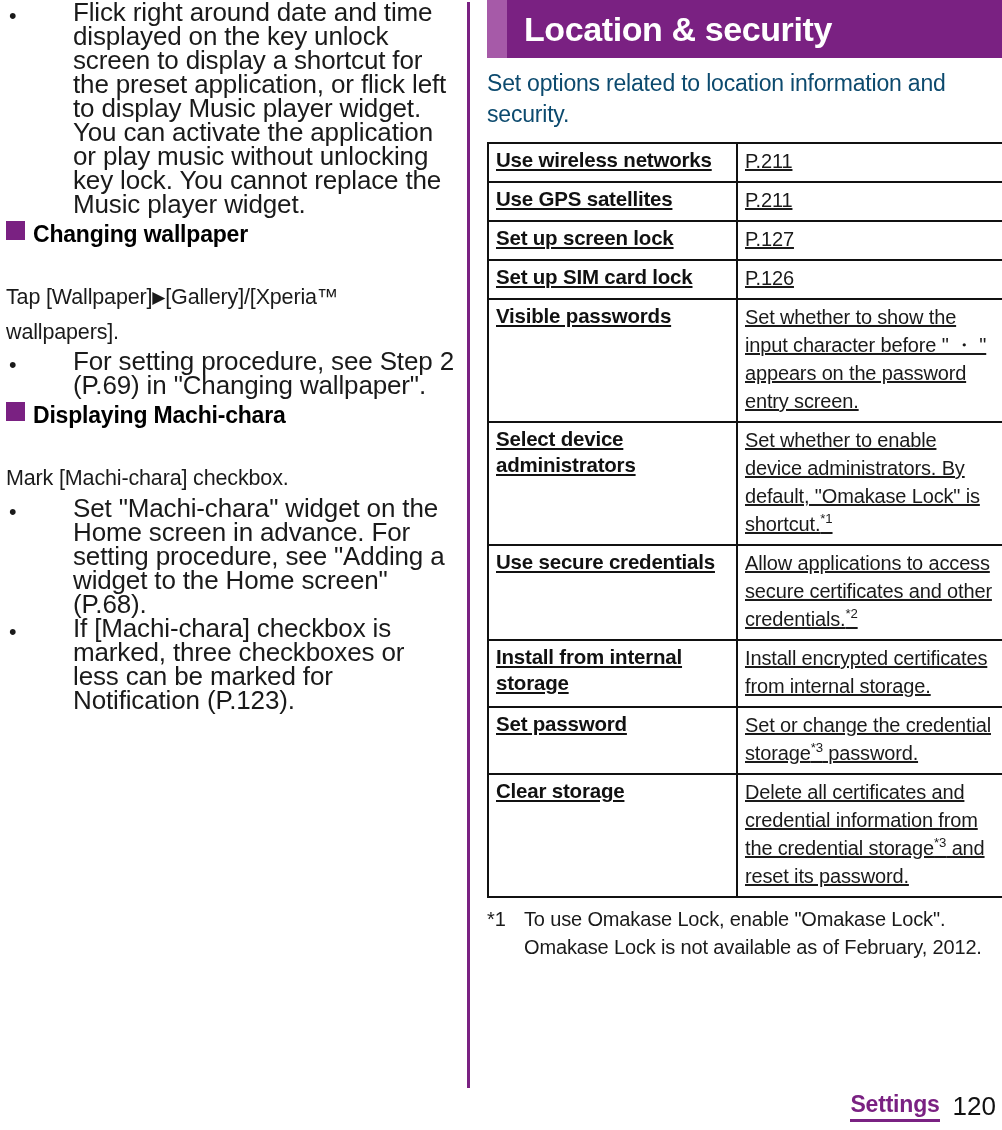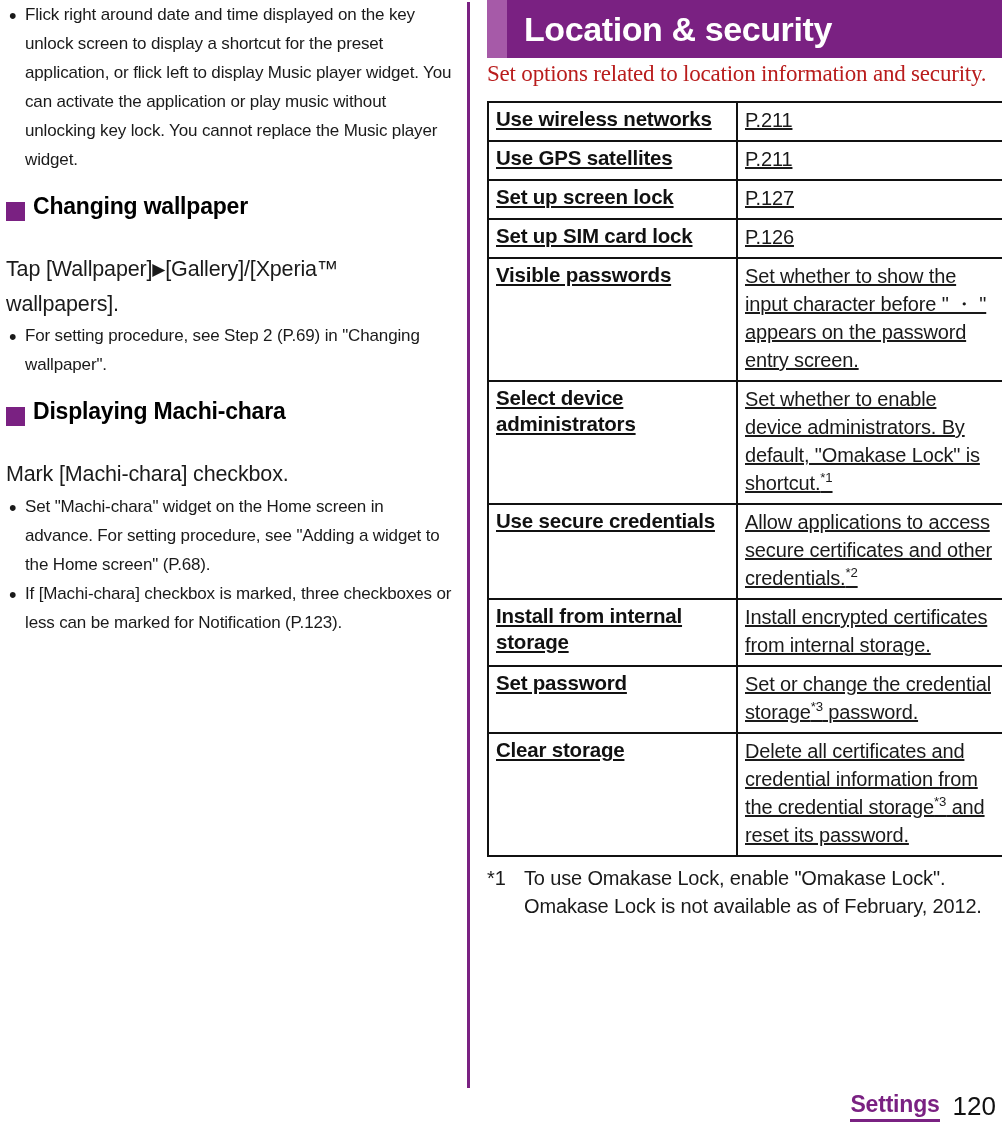--- a/index.html
+++ b/index.html
@@ -37,29 +37,30 @@
   .bullet-dot {
     flex: 0 0 auto;
     width: 19px;
     font-size: 21.5px;
     line-height: 33.5px;
     text-align: left;
     padding-left: 3px;
   }
   .bullet-text {
     flex: 1 1 auto;
-    font-size: 17px;
-    line-height: 29px;
+    font-size: 26px;
+    line-height: 24px;
     letter-spacing: -0.15px;
+    margin-left: 48px;
   }
 
   .sec-head {
     display: flex;
-    align-items: flex-end;
-    margin: 17px 0 2px 0;
+    align-items: flex-start;
+    margin: 3px 0 2px 0;
   }
   .sec-square {
     flex: 0 0 auto;
     width: 19px; height: 19px;
     background: #7a2182;
     margin-right: 8px;
     margin-top: 2px;
   }
   .sec-title {
     font-size: 23px;
@@ -115,23 +116,23 @@
     font-size: 34px;
     font-weight: bold;
     letter-spacing: -0.4px;
     line-height: 38px;
   }
 
   #intro {
     font-size: 23px;
     line-height: 31px;
     letter-spacing: -0.2px;
+    margin-top: 10px;
     width: 500px;
-    color: #b91c1c;
-    font-family: Liberation Serif, serif;
+    color: #0c4a6e;
   }
 
   
   #settings-table {
     margin-top: 12px;
     border-collapse: collapse;
     width: 515px;
     table-layout: fixed;
   }
   #settings-table td {

